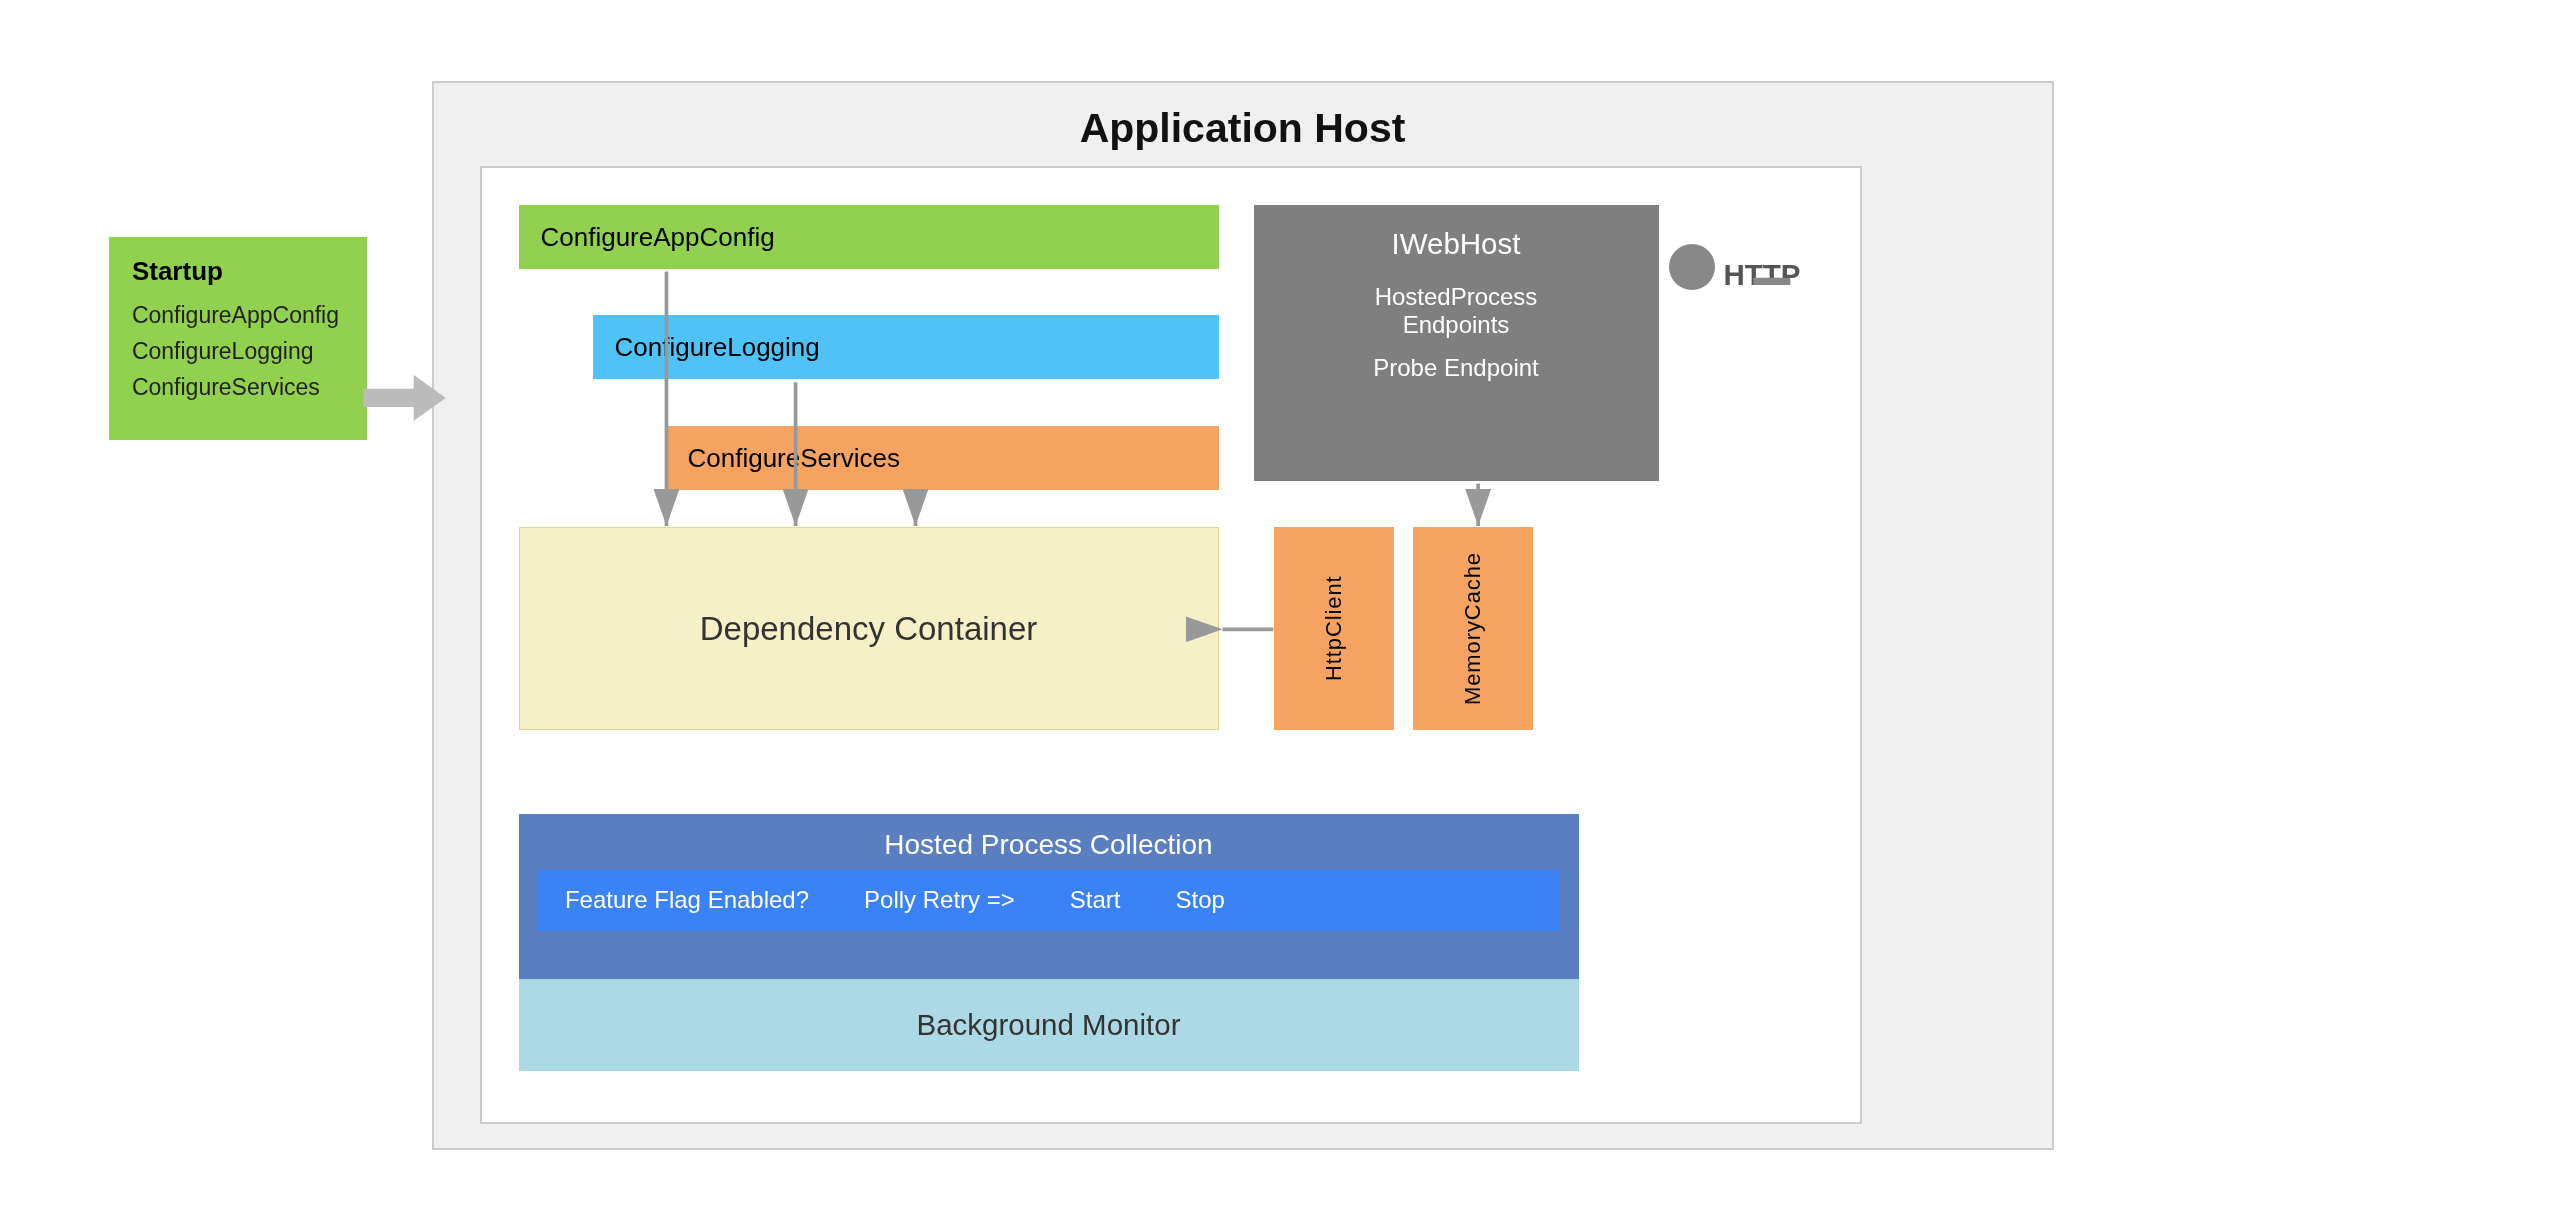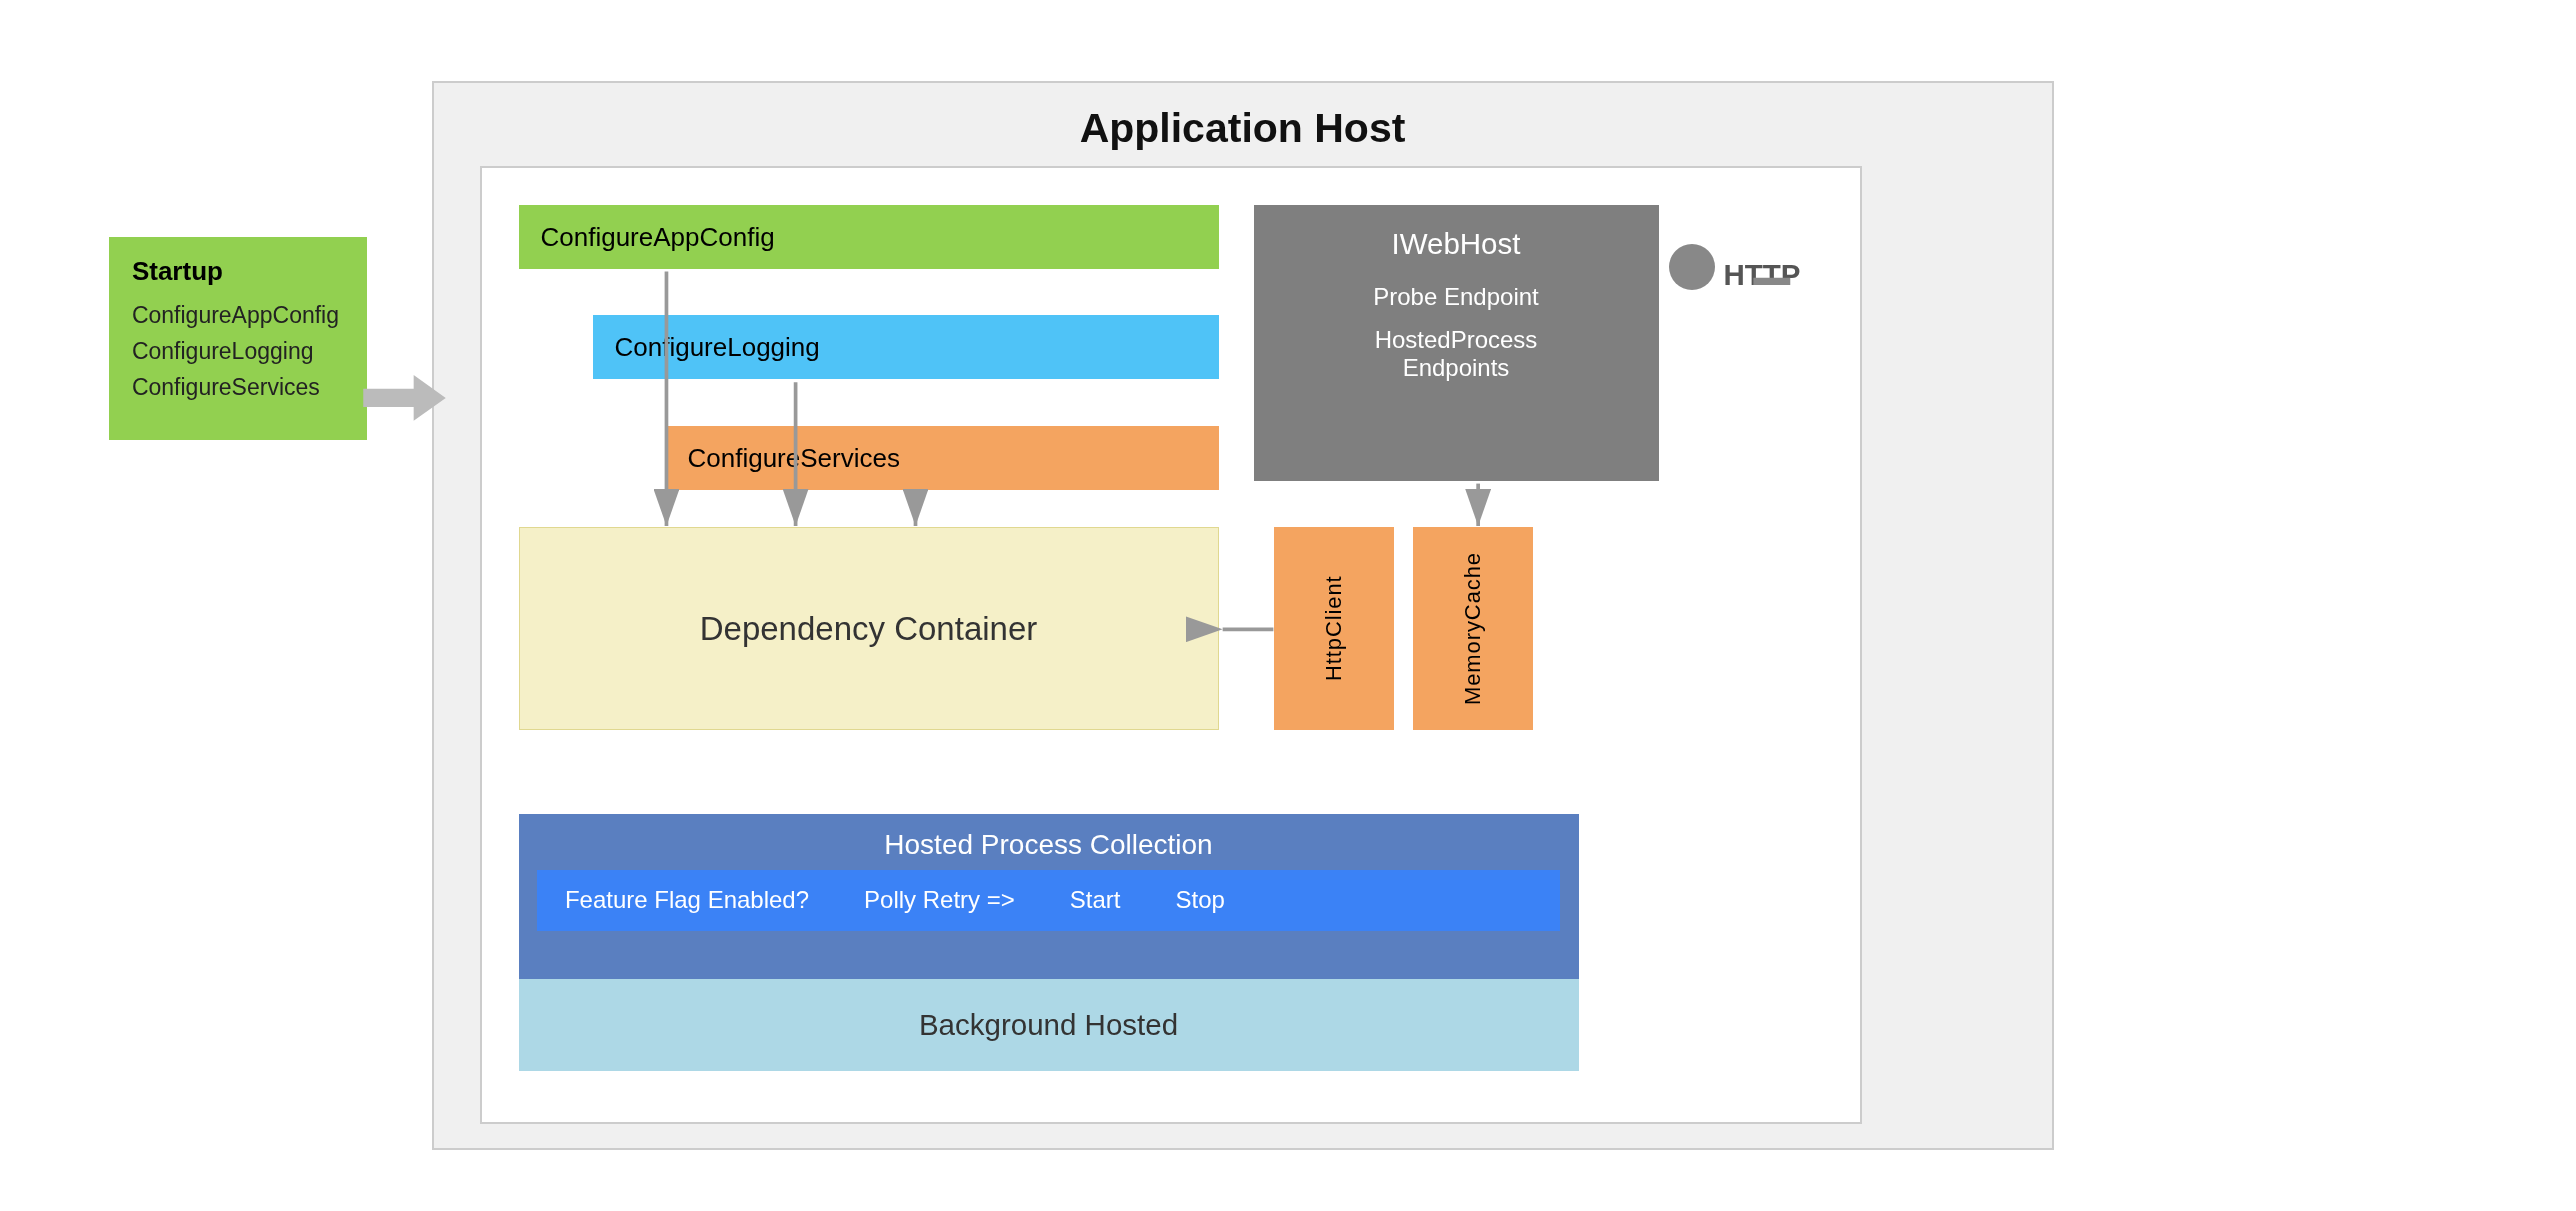--- a/index.html
+++ b/index.html
@@ -292,25 +292,25 @@
       <div class="configure-services">
         <span>ConfigureServices</span>
       </div>
 
       <div class="dependency-container">
         <span>Dependency Container</span>
       </div>
 
       <div class="iwebhost-box">
         <div class="iwebhost-title">IWebHost</div>
-        <div class="iwebhost-item">Probe Endpoint</div>
         <div class="iwebhost-item">
           <span>HostedProcess</span><br>
           <span>Endpoints</span>
         </div>
+        <div class="iwebhost-item">Probe Endpoint</div>
       </div>
 
       <div class="httpclient-box">
         <span>HttpClient</span>
       </div>
 
       <div class="memorycache-box">
         <span>MemoryCache</span>
       </div>
 
@@ -318,21 +318,21 @@
         <div class="hosted-process-title">Hosted Process Collection</div>
         <div class="hosted-process-inner">
           <span>Feature Flag Enabled?</span>
           <span>Polly Retry =&gt;</span>
           <span>Start</span>
           <span>Stop</span>
         </div>
       </div>
 
       <div class="background-monitor-box">
-        <span>Background Hosted</span>
+        <span>Background Monitor</span>
       </div>
 
       <svg class="arrows-layer" viewBox="0 0 1494 1034" width="1376" height="953">
         <defs>
           <marker id="arrowhead" markerWidth="10" markerHeight="7" refX="10" refY="3.5" orient="auto">
             <polygon points="0 0, 10 3.5, 0 7" fill="#999"></polygon>
           </marker>
           <marker id="arrowhead-left" markerWidth="10" markerHeight="7" refX="0" refY="3.5" orient="auto">
             <polygon points="10 0, 0 3.5, 10 7" fill="#999"></polygon>
           </marker>

